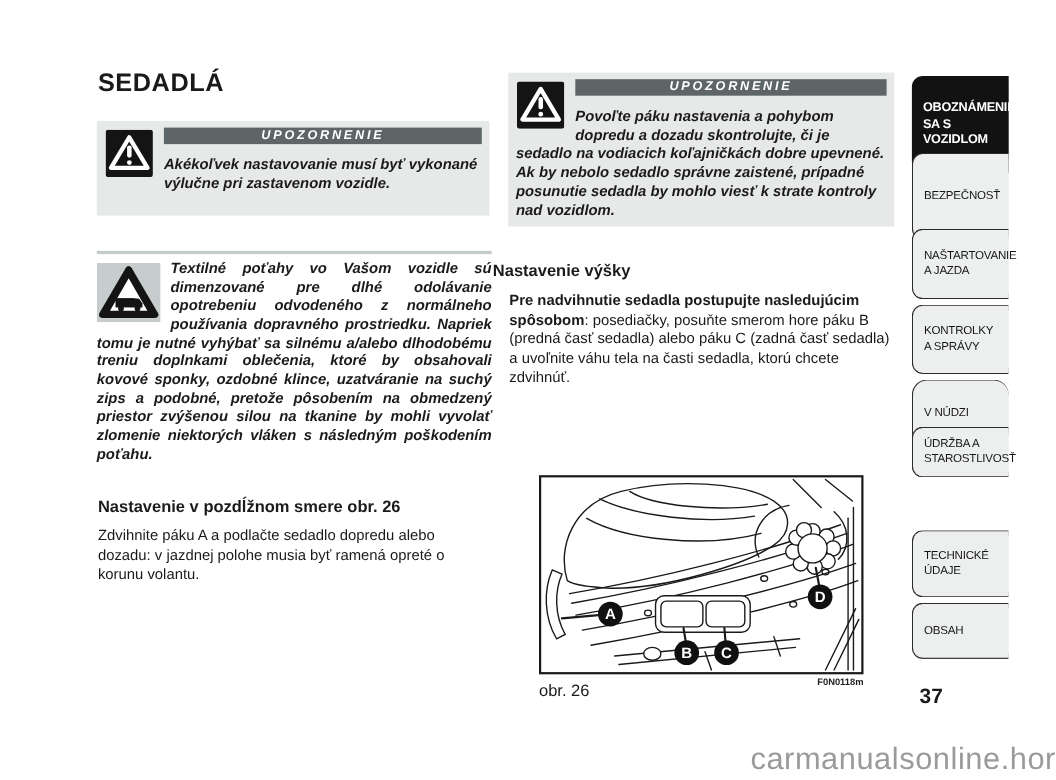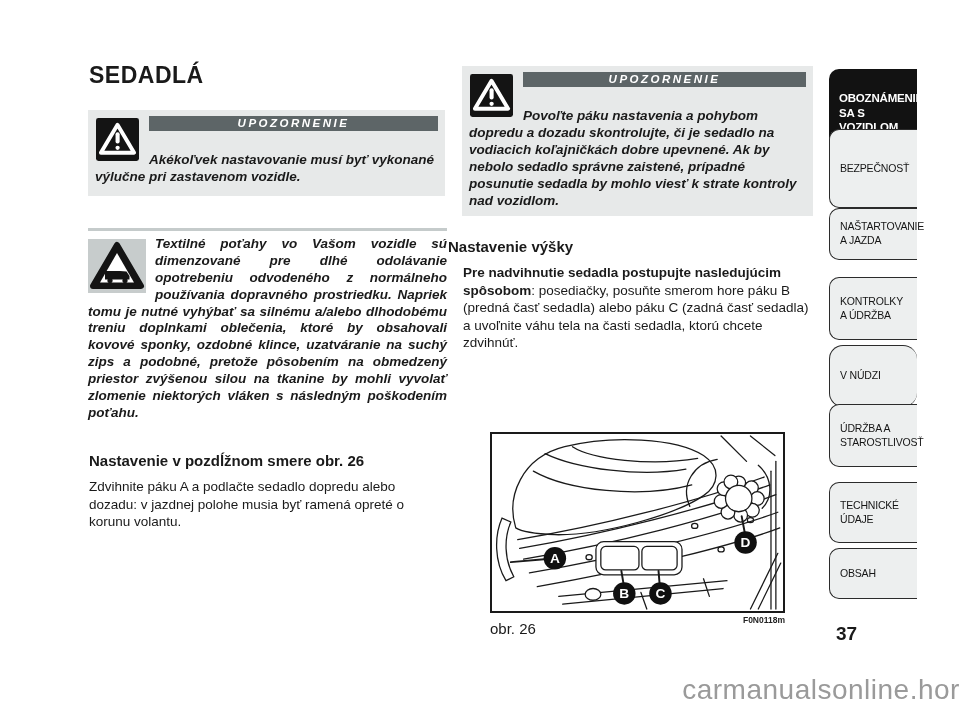--- a/index.html
+++ b/index.html
@@ -9,21 +9,21 @@
   
   .doc-title{position:absolute;left:89px;top:62px;font-size:23px;font-weight:bold;
              letter-spacing:.5px;}
 
   .warnbox{position:absolute;background:#e7e9e9;padding:6px 7px 7px 7px;box-sizing:border-box;}
   .wb1{left:88px;top:110px;width:357px;min-height:86px;}
   .wb2{left:462px;top:66px;width:351px;min-height:134px;}
   .warn-icon{float:left;width:43px;height:43px;margin:2px 10px 2px 1px;}
   .warn-header{overflow:hidden;background:#5d6567;color:#fff;font-weight:bold;font-style:italic;
                font-size:11.5px;line-height:15px;height:15px;text-align:center;
-               letter-spacing:2.5px;margin-bottom:20px;}
+               letter-spacing:2.5px;margin-bottom:10px;}
   .warn-body{font-weight:bold;font-style:italic;font-size:13.5px;line-height:1.26;}
 
   .divider{position:absolute;left:88px;top:228px;width:359px;height:3px;background:#c5cbcb;}
 
   .notice{position:absolute;left:88px;top:236px;width:359px;}
   .notice-icon{float:left;width:58px;height:54px;margin:3px 9px 2px 0;}
   .notice-body{font-weight:bold;font-style:italic;font-size:13.5px;line-height:1.25;
                text-align:justify;}
 
   .h-small{position:absolute;font-size:15px;font-weight:bold;}
@@ -44,25 +44,25 @@
             font-size:8.5px;font-weight:bold;color:#222;}
 
   
   .tab{position:absolute;left:829px;width:88px;box-sizing:border-box;
        background:#edefef;border:1.5px solid #2b2b2b;border-right:none;
        border-radius:10px 0 0 10px;display:flex;align-items:center;
        padding-left:10px;font-size:10.5px;line-height:1.3;letter-spacing:-.2px;
        white-space:pre-line;color:#151515;}
   .tab.active{background:#121212;color:#fff;border:none;font-weight:bold;font-size:11.5px;}
   .t1{top:69px;height:88px;}
-  .t2{top:129px;height:79px;}
-  .t3{top:208px;height:52px;}
+  .t2{top:139px;height:79px;}
+  .t3{top:208px;height:64px;}
   .t4{top:277px;height:63px;}
   .t5{top:345px;height:62px;border-radius:14px;}
-  .t6{top:404px;height:63px;}
+  .t6{top:388px;height:46px;}
   .t7{top:482px;height:61px;}
   .t8{top:548px;height:51px;}
 
   .page-num{position:absolute;left:836px;top:623px;font-size:19px;font-weight:bold;}
   .watermark{position:absolute;right:16px;bottom:3px;font-size:28px;color:#9a9a9a;
              letter-spacing:.5px;}
 </style>
 </head>
 <body>
 
@@ -196,21 +196,21 @@
   </div>
   <div class="fig-caption">obr. 26</div>
   <div class="fig-code">F0N0118m</div>
 
   <div class="tab active t1">OBOZNÁMENIE
 SA S VOZIDLOM</div>
   <div class="tab t2">BEZPEČNOSŤ</div>
   <div class="tab t3">NAŠTARTOVANIE
 A JAZDA</div>
   <div class="tab t4">KONTROLKY
-A ÚDRŽBA</div>
+A SPRÁVY</div>
   <div class="tab t5">V NÚDZI</div>
   <div class="tab t6">ÚDRŽBA A
 STAROSTLIVOSŤ</div>
   <div class="tab t7">TECHNICKÉ
 ÚDAJE</div>
   <div class="tab t8">OBSAH</div>
 
   <div class="page-num">37</div>
   <div class="watermark">carmanualsonline.hore</div>
 

